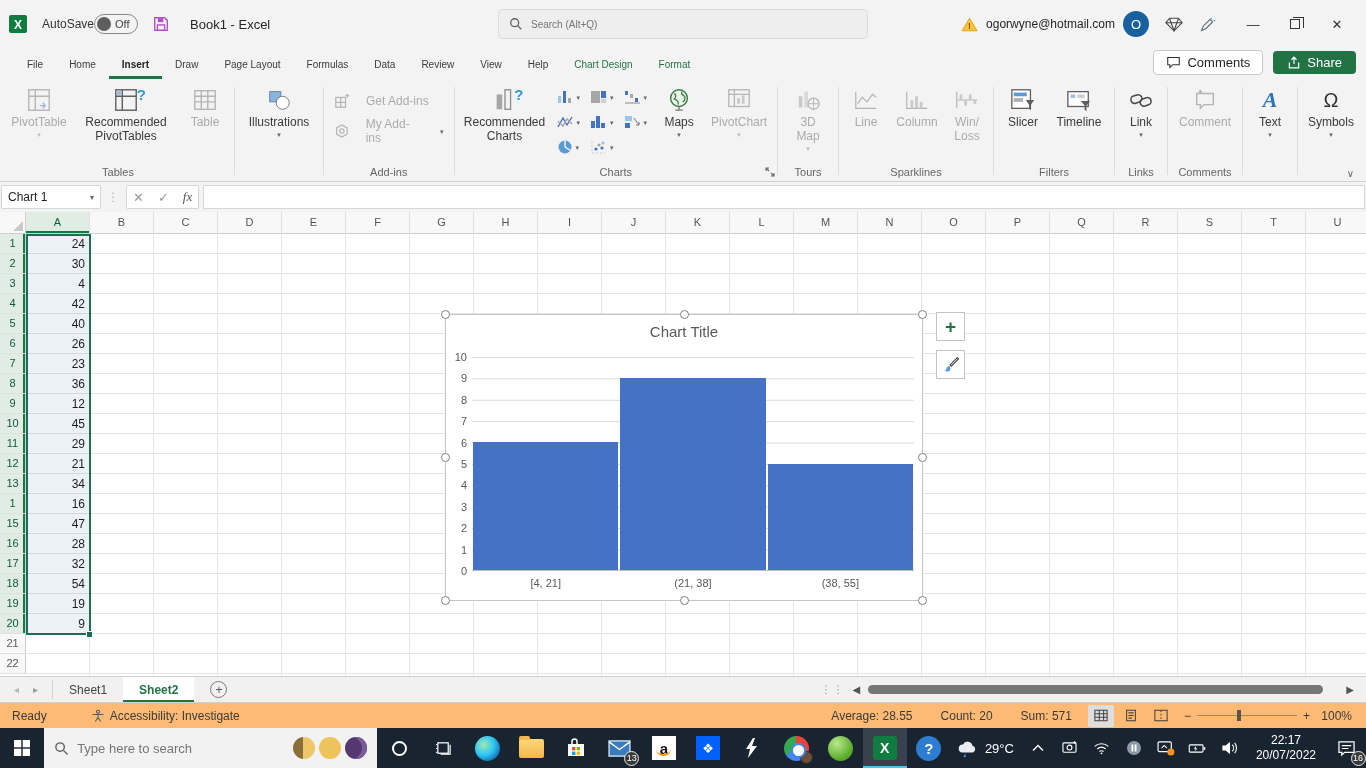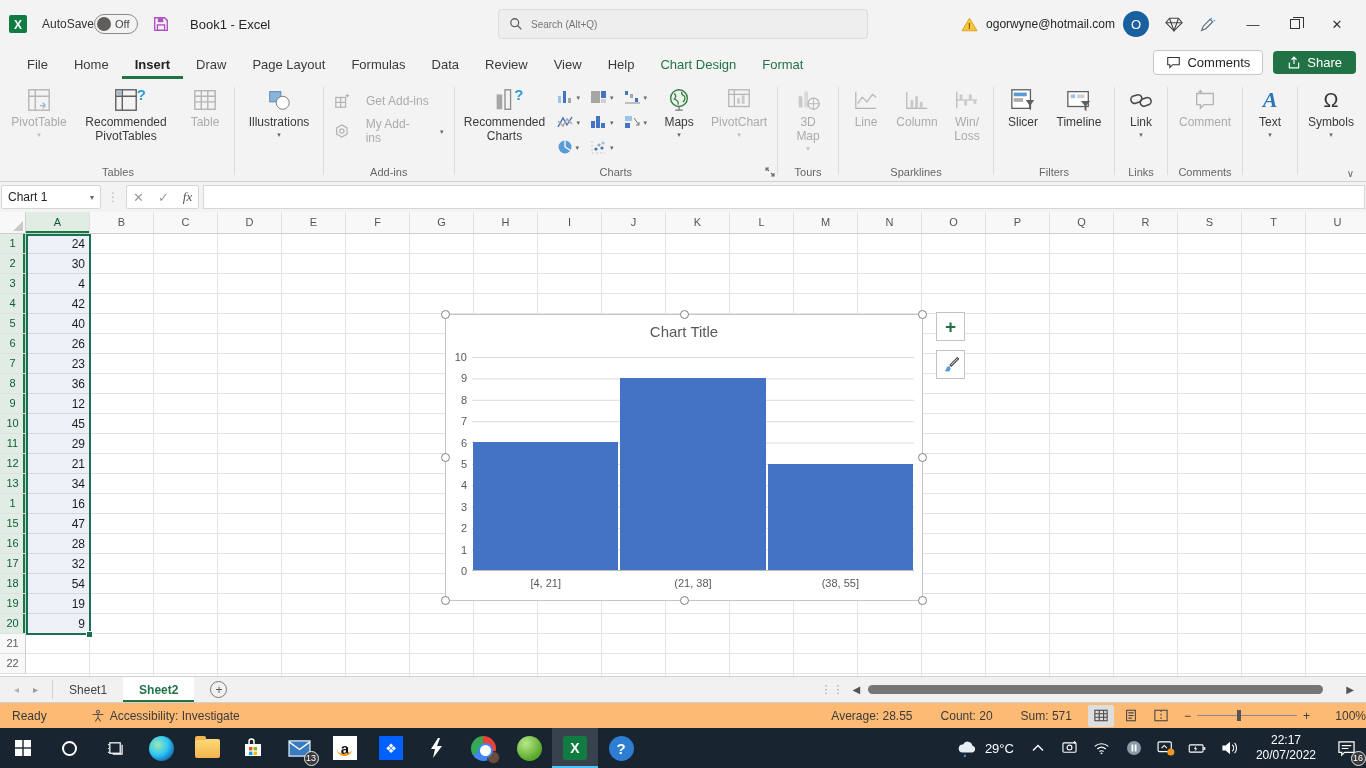--- a/index.html
+++ b/index.html
@@ -20,21 +20,21 @@
 .tb-right{margin-left:auto;display:flex;align-items:center;gap:16px;}
 .email{font-size:12px;color:#252525;display:flex;align-items:center;gap:8px;}
 .avatar{width:26px;height:26px;border-radius:50%;background:#19609e;color:#fff;font-size:13px;display:flex;align-items:center;justify-content:center;}
 .winctl{display:flex;align-items:center;gap:0;}
 .winbtn{width:42px;height:34px;display:flex;align-items:center;justify-content:center;color:#333;font-size:13px;}
 .restore-box{width:10px;height:10px;border:1px solid #333;position:relative;}
 .restore-box:before{content:"";position:absolute;left:2px;top:-3px;width:10px;height:10px;border:1px solid #333;border-left:none;border-bottom:none;}
 
 
 .tabsrow{position:absolute;top:48px;left:0;width:100%;height:31px;background:#f3f3f3;display:flex;align-items:stretch;padding-left:14px;}
-.rtab{padding:7px 13px 5px;font-size:13px;color:#3b3b3b;display:flex;align-items:center;}
+.rtab{padding:7px 13px 5px;font-size:10px;color:#3b3b3b;display:flex;align-items:center;}
 .rtab.active{font-weight:bold;color:#222;box-shadow:inset 0 -3px 0 #217346;}
 .rtab.contextual{color:#217346;}
 .tabs-right{position:absolute;right:10px;top:50px;display:flex;gap:10px;align-items:center;}
 .btn-comments{display:flex;align-items:center;gap:6px;background:#fff;border:1px solid #c8c8c8;border-radius:4px;padding:4px 12px;font-size:13px;color:#252525;}
 .btn-share{display:flex;align-items:center;gap:6px;background:#217346;border-radius:4px;padding:4px 14px;font-size:13px;color:#fff;}
 
 
 .ribbon{position:absolute;top:79px;left:0;width:100%;height:103px;background:#f3f3f3;border-bottom:1px solid #d1d1d1;display:flex;align-items:stretch;padding:2px 2px 0;}
 .rgroup{display:flex;flex-direction:column;align-items:center;padding:0 4px;position:relative;}
 .rgroup .items{flex:1;display:flex;align-items:flex-start;}
@@ -110,21 +110,21 @@
 
 .statusbar{position:absolute;top:702px;left:0;width:100%;height:26px;background:#fdba74;border-top:1px solid #d1d1d1;display:flex;align-items:center;font-size:12px;color:#3b3b3b;}
 .sb-item{padding:0 10px;display:flex;align-items:center;gap:5px;}
 .sb-right{margin-left:auto;display:flex;align-items:center;gap:4px;}
 .sb-stat{padding:0 12px;}
 .viewico{width:26px;height:22px;display:flex;align-items:center;justify-content:center;border-radius:2px;}
 .viewico.active{background:#dedede;}
 .zoomctl{display:flex;align-items:center;gap:6px;margin:0 6px;}
 .zline{width:100px;height:1px;background:#8a8a8a;position:relative;}
 .zthumb{position:absolute;left:40px;top:-5px;width:4px;height:11px;background:#555;}
-.zpct{width:46px;text-align:right;}
+.zpct{width:46px;text-align:right;padding-right:14px;}
 
 
 .taskbar{position:absolute;top:728px;left:0;width:100%;height:40px;background:#182430;display:flex;align-items:stretch;color:#fff;}
 .tslot{width:46px;display:flex;align-items:center;justify-content:center;}
 .tsearch{width:346px;background:#f2f2f2;display:flex;align-items:center;gap:8px;padding:0 10px;color:#5f5f5f;}
 .tsearch input{flex:1;border:none;outline:none;background:transparent;font-size:13px;color:#5f5f5f;}
 .moons{display:flex;gap:4px;align-items:center;}
 .moon{width:22px;height:22px;border-radius:50%;}
 .m1{background:linear-gradient(90deg,#8a6f3a 45%,#eec76a 45%);}
 .m2{background:#eec35c;}
@@ -884,20 +884,32 @@
 
   <div class="taskbar">
     <div class="tslot">
       <svg width="16" height="16" viewBox="0 0 16 16" fill="#fff">
           <rect x="0" y="0" width="7.3" height="7.3"></rect>
           <rect x="8.7" y="0" width="7.3" height="7.3"></rect>
           <rect x="0" y="8.7" width="7.3" height="7.3"></rect>
           <rect x="8.7" y="8.7" width="7.3" height="7.3"></rect>
         </svg>
     </div>
+    <div class="tsearch">
+      <svg width="15" height="15" viewBox="0 0 16 16" fill="none" stroke="#5f5f5f" stroke-width="1.5">
+          <circle cx="6.5" cy="6.5" r="4.5"></circle>
+          <path d="M10 10l4.5 4.5"></path>
+        </svg>
+      <input placeholder="Type here to search" style="">
+      <span class="moons">
+        <span class="moon m1"></span>
+        <span class="moon m2"></span>
+        <span class="moon m3"></span>
+      </span>
+    </div>
     <div class="tslot">
       <span style="width:15px;height:15px;border:2px solid #fff;border-radius:50%;display:block;"></span>
     </div>
     <div class="tslot">
       <svg width="17" height="17" viewBox="0 0 18 18" fill="none" stroke="#fff" stroke-width="1.3">
           <rect x="3" y="3" width="11" height="11"></rect>
           <path d="M16 5v10H6M1 5h1M1 9h1M1 13h1"></path>
         </svg>
     </div>
     <div class="tslot">

